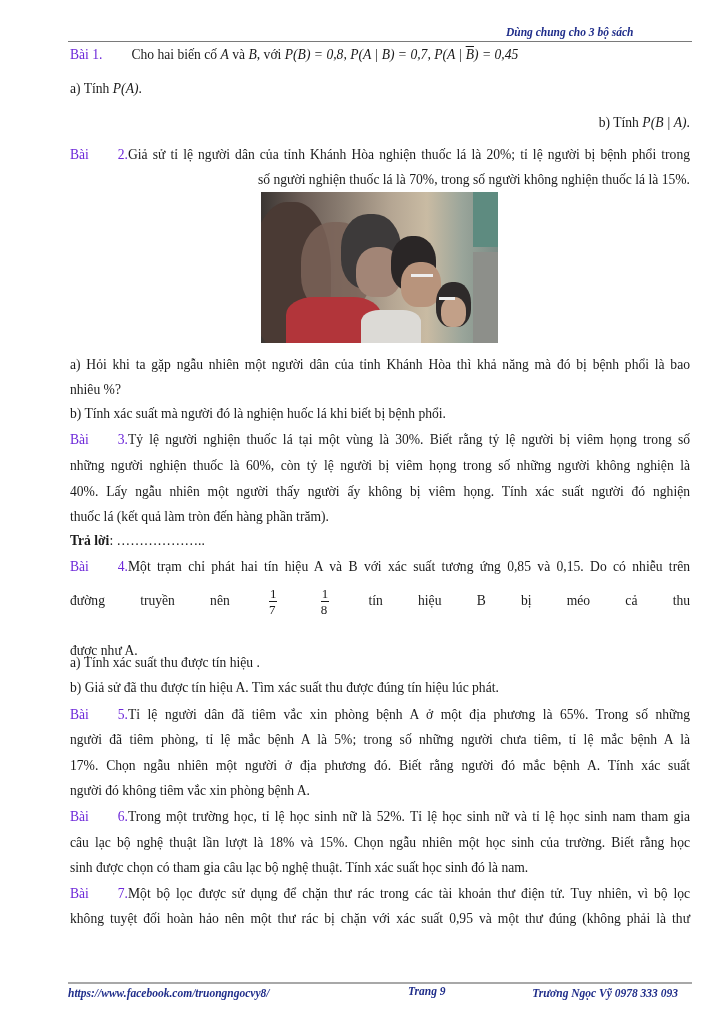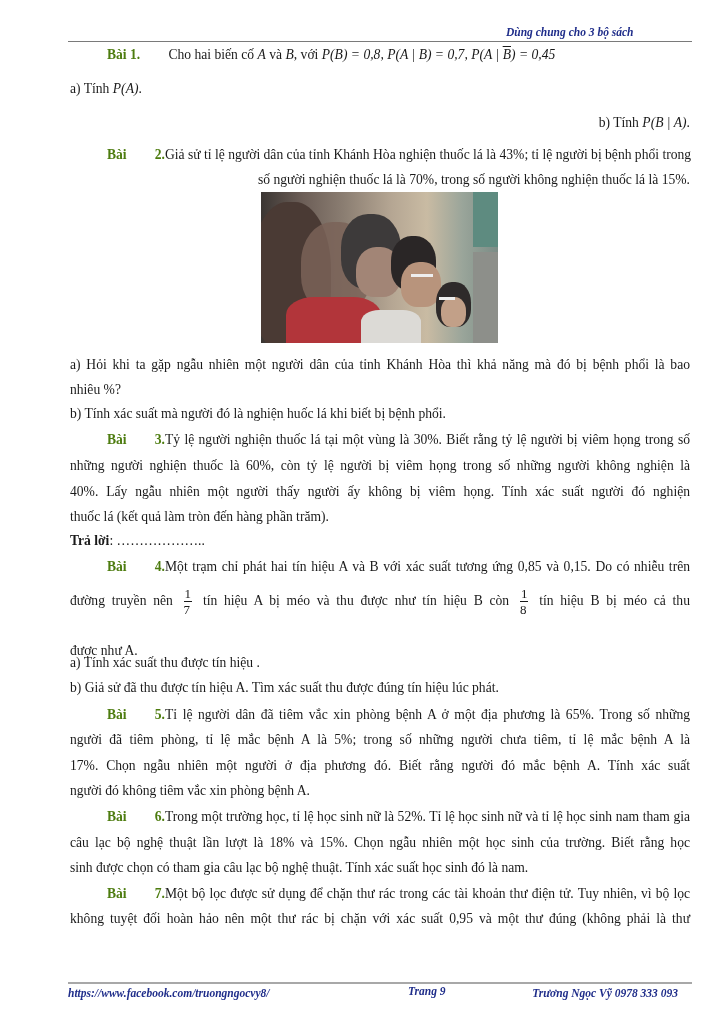--- a/index.html
+++ b/index.html
@@ -12,21 +12,21 @@
   .hrule { position: absolute; left: 68px; top: 41px; width: 624px; height: 1px; background: #7a7a7a; }
   .frule { position: absolute; left: 68px; top: 982px; width: 624px; height: 2px; background: #a8a8a8; }
   .footer { position: absolute; top: 985px; left: 68px; width: 624px; height: 16px;
             font-size: 11.5px; font-style: italic; font-weight: bold; color: #1f2d8a; }
   .footer .l { position: absolute; left: 0; top: 2px; }
   .footer .c { position: absolute; left: 292px; top: 0; margin-left: 48px; }
   .footer .r { position: absolute; right: 14px; top: 2px; }
 
   .line { position: absolute; left: 70px; width: 620px; font-size: 13.6px; white-space: nowrap; line-height: 17px; }
   .just { text-align: justify; text-align-last: justify; }
-  .bai { color: #4d7c0f; font-weight: bold; display: inline-block; width: 58px; margin-left: 37px; }
+  .bai { color: #6d28d9; font-weight: normal; display: inline-block; width: 58px; }
   .m { font-style: italic; }
   .bold { font-weight: bold; }
   .frac { display: inline-block; vertical-align: middle; text-align: center; line-height: 15px; margin: 0 4px; font-size: 13px; }
   .frac span { display: block; }
   .frac .num { border-bottom: 1px solid #1a1a1a; padding: 0 1px; }
   .ov { text-decoration: overline; }
 
   .photo { position: absolute; left: 261px; top: 192px; width: 237px; height: 151px; overflow: hidden;
            background: linear-gradient(90deg, #3b3633 0%, #6d5f58 18%, #8b7e72 35%, #b5a693 55%, #c9bba3 70%, #9aa59a 85%, #7b8c86 100%); }
   .photo .p { position: absolute; border-radius: 45% 45% 40% 40%; }
@@ -52,21 +52,21 @@
 <div class="line" style="top:80px;">
   <span>a) Tính</span>
   <span class="m">P(A)</span><span>.</span>
 </div>
 <div class="line" style="top:114px;text-align:right;">
   <span>b) Tính</span>
   <span class="m">P(B | A)</span><span>.</span>
 </div>
 
 <div class="line just" style="top:146px;">
-  <span class="bai">Bài 2.</span><span>Giả sử tỉ lệ người dân của tỉnh Khánh Hòa nghiện thuốc lá là 43%; tỉ lệ người bị bệnh phổi trong</span>
+  <span class="bai">Bài 2.</span><span>Giả sử tỉ lệ người dân của tỉnh Khánh Hòa nghiện thuốc lá là 20%; tỉ lệ người bị bệnh phổi trong</span>
 </div>
 <div class="line" style="top:171px;text-align:right;">số người nghiện thuốc lá là 70%, trong số người không nghiện thuốc lá là 15%.</div>
 
 <div class="photo" title="Nhóm người đang hút thuốc lá">
   <div class="p" style="left:-10px; top:10px; width:80px; height:150px; background:#4a3a34;"></div>
   <div class="p" style="left:40px; top:30px; width:70px; height:90px; background:#7a6358; opacity:.85;"></div>
   <div class="p" style="left:25px; top:105px; width:95px; height:60px; background:#b2353a; border-radius:30% 30% 0 0;"></div>
   <div class="p" style="left:80px; top:22px; width:60px; height:75px; background:#3d3a3a;"></div>
   <div class="p" style="left:95px; top:55px; width:45px; height:50px; background:#a28576;"></div>
   <div class="p" style="left:100px; top:118px; width:60px; height:40px; background:#dcdad6; border-radius:30% 30% 0 0;"></div>
@@ -93,21 +93,20 @@
 <div class="line" style="top:532px;">
   <span class="bold">Trả lời</span><span>: ………………..</span>
 </div>
 
 <div class="line just" style="top:558px;">
   <span class="bai">Bài 4.</span><span>Một trạm chỉ phát hai tín hiệu A và B với xác suất tương ứng 0,85 và 0,15. Do có nhiễu trên</span>
 </div>
 <div class="line just" style="top:584px; line-height:34px;">
   <span>đường truyền nên</span>
   <span class="frac"><span class="num">1</span><span>7</span></span>
-  <span>tín hiệu A bị méo và thu được như tín hiệu B còn</span>
   <span class="frac"><span class="num">1</span><span>8</span></span>
   <span>tín hiệu B bị méo cả thu</span>
 </div>
 <div class="line" style="top:642px;">được như A.</div>
 <div class="line" style="top:654px;">a) Tính xác suất thu được tín hiệu .</div>
 <div class="line" style="top:679px;">b) Giả sử đã thu được tín hiệu A. Tìm xác suất thu được đúng tín hiệu lúc phát.</div>
 
 <div class="line just" style="top:706px;">
   <span class="bai">Bài 5.</span><span>Tỉ lệ người dân đã tiêm vắc xin phòng bệnh A ở một địa phương là 65%. Trong số những</span>
 </div>

